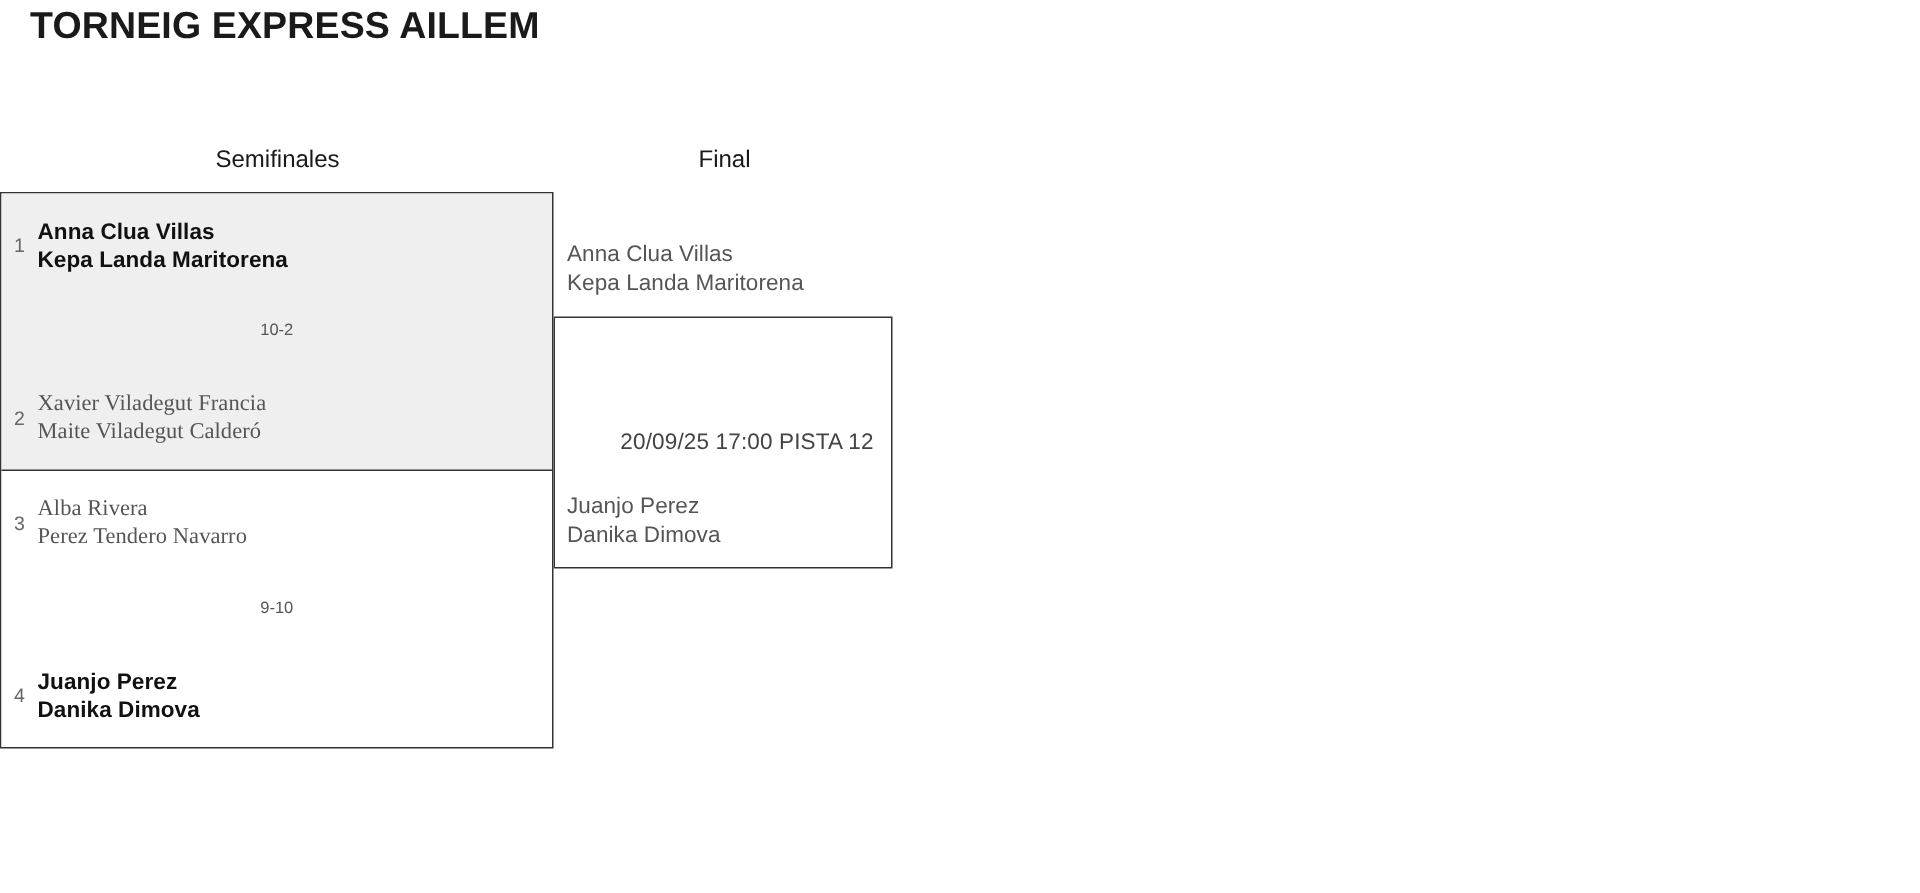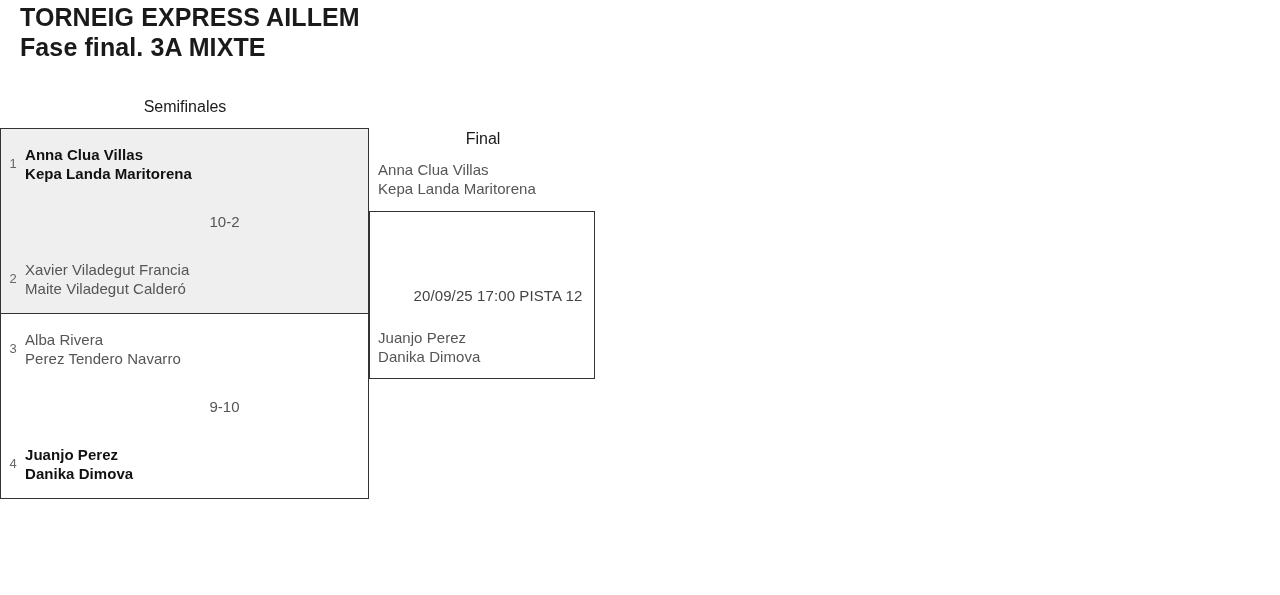--- a/index.html
+++ b/index.html
@@ -71,21 +71,20 @@
   }
   .round-header.semis {
     left: 0;
     top: 5px;
     width: 370px;
   }
   .round-header.final {
     left: 370px;
     top: 5px;
     width: 226px;
-    margin-top: 32px;
   }
 
   
   .col-semis {
     position: absolute;
     left: 0;
     top: 36px;
     width: 369px;
     height: 371px;
     border: 1px solid #333333;
@@ -129,33 +128,33 @@
     line-height: 19px;
     letter-spacing: 0.05px;
   }
   .players.winner {
     color: #111111;
     font-weight: 700;
   }
   .players.loser {
     color: #555555;
     font-weight: 400;
+    font-family: Liberation Serif, serif;
   }
 
   .score {
     position: absolute;
     left: 0;
     width: 100%;
     top: 50%;
     transform: translateY(-50%);
     text-align: center;
-    font-size: 15px;
+    font-size: 11px;
     color: #555555;
     line-height: 19px;
-    padding-left: 40px;
   }
 
   
   .col-final {
     position: absolute;
     left: 369px;
     top: 119px;
     width: 226px;
     height: 168px;
     border: 1px solid #333333;
@@ -192,21 +191,20 @@
     margin-left: 16px;
   }
 </style>
 </head>
 <body>
 
 <div class="header">
 
   <div class="title-block">
     <div class="title-line1">TORNEIG EXPRESS AILLEM</div>
-    <div class="title-line2">Fase final. 3A MIXTE</div>
   </div>
 
 
 </div>
 
 <div class="bracket">
 
   <div class="round-header semis">Semifinales</div>
   <div class="round-header final">Final</div>
 

